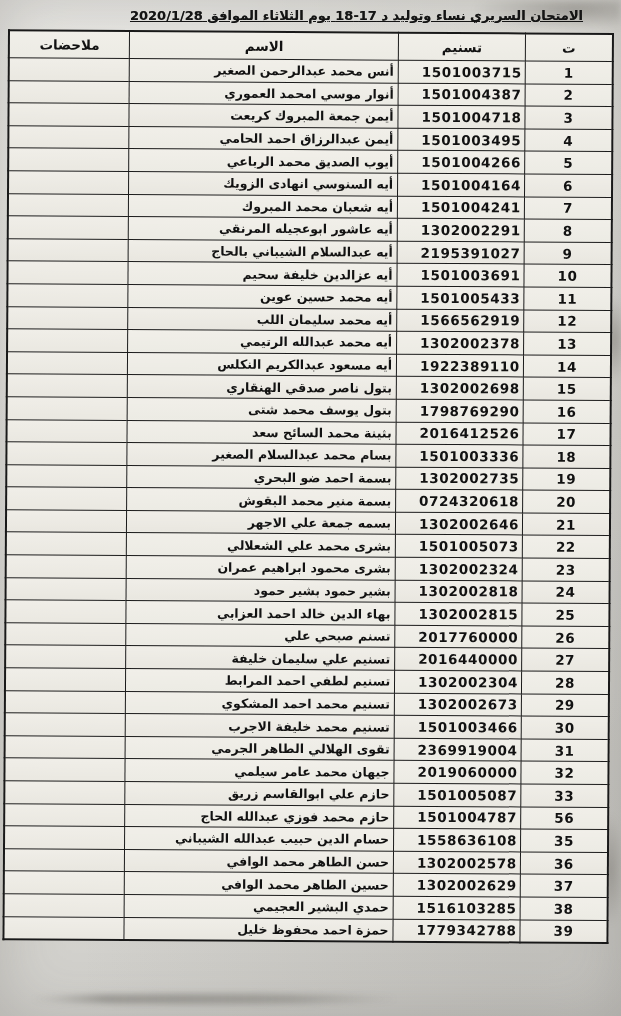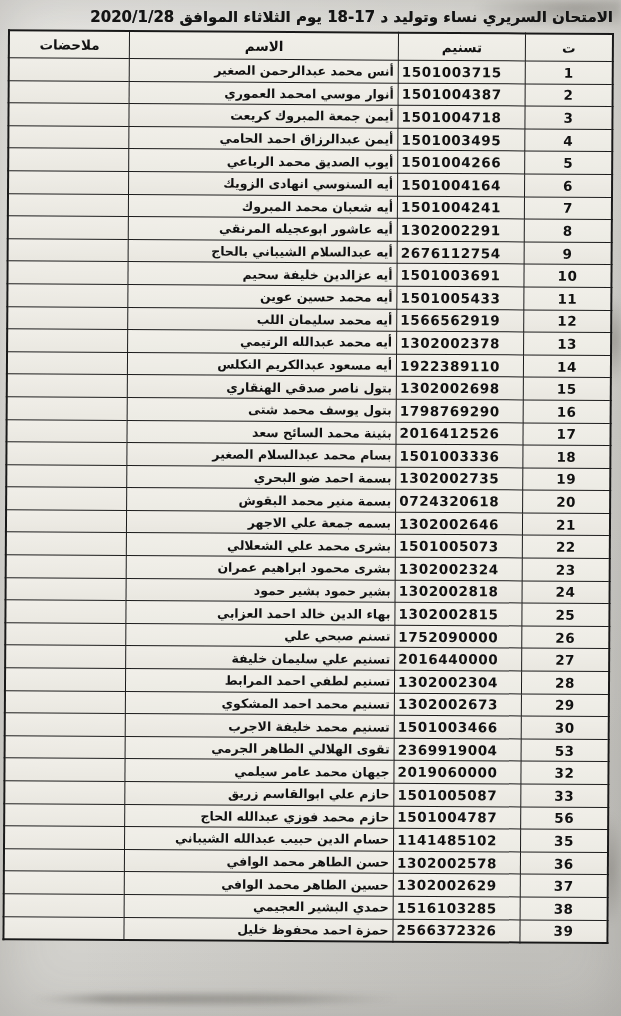--- a/index.html
+++ b/index.html
@@ -12,25 +12,26 @@
     position:absolute;inset:0;
     background:
       radial-gradient(ellipse at 18% 12%, rgba(255,255,255,.35), rgba(255,255,255,0) 55%),
       radial-gradient(ellipse at 85% 90%, rgba(120,118,112,.18), rgba(0,0,0,0) 60%),
       radial-gradient(ellipse at 70% 40%, rgba(255,255,255,.18), rgba(255,255,255,0) 50%),
       linear-gradient(160deg,#dddcd7 0%,#d7d6d1 45%,#cfceca 100%);
     box-shadow:inset 0 0 60px rgba(90,88,82,.25);
   }
   .title{
     position:absolute;top:8px;right:8px;left:100px;
-    direction:rtl;text-align:left;
-    font-weight:700;font-size:15px;color:#141414;
+    direction:rtl;text-align:center;
+    font-weight:700;font-size:13px;color:#141414;
     letter-spacing:.2px;
     text-shadow:0 0 .6px rgba(0,0,0,.55);
     white-space:nowrap;
+    text-decoration:underline;
   }
   .table-wrap{
     position:absolute;top:33px;left:8px;width:606px;
     transform:rotate(.35deg);transform-origin:top right;
   }
   table{
     width:100%;border-collapse:collapse;table-layout:fixed;
     direction:rtl;
     background:#efede7;
     border:2.5px solid #191919;
@@ -41,21 +42,21 @@
   col.c-notes{width:20%;}
   th,td{
     border:1.9px solid #1c1c1c;
     color:#121212;font-weight:700;
     overflow:hidden;white-space:nowrap;
     background:linear-gradient(180deg,#f1efe9 0%,#ecebe4 100%);
   }
   thead th{height:24px;font-size:13.5px;text-align:center;padding:1px 2px;}
   tbody td{height:21.6px;font-size:12.5px;padding:0 3px;}
   td.cell-index{text-align:center;font-size:13.5px;letter-spacing:.5px;}
-  td.cell-id{text-align:left;font-size:13.5px;letter-spacing:.6px;}
+  td.cell-id{text-align:right;font-size:13.5px;letter-spacing:.6px;}
   td.cell-name{text-align:right;padding-right:4px;}
   td.cell-notes{background:linear-gradient(180deg,#f0eee8 0%,#eae8e1 100%);}
   tbody tr:nth-child(3n) td{background:linear-gradient(180deg,#f0eee8,#e9e7e0);}
   .smudge{position:absolute;pointer-events:none;filter:blur(3px);}
   .smudge-top-right{
     top:0;right:0;width:150px;height:30px;
     background:radial-gradient(ellipse at 70% 30%, rgba(105,102,96,.45), rgba(105,102,96,0) 70%);
   }
   .smudge-right-mid{
     top:295px;right:-6px;width:26px;height:90px;
@@ -143,21 +144,21 @@
           <td class="cell-notes"></td>
         </tr>
         <tr>
           <td class="cell-index">8</td>
           <td class="cell-id">1302002291</td>
           <td class="cell-name">أيه عاشور ابوعجيله المرنقي</td>
           <td class="cell-notes"></td>
         </tr>
         <tr>
           <td class="cell-index">9</td>
-          <td class="cell-id">2676112754</td>
+          <td class="cell-id">2195391027</td>
           <td class="cell-name">أيه عبدالسلام الشيباني بالحاج</td>
           <td class="cell-notes"></td>
         </tr>
         <tr>
           <td class="cell-index">10</td>
           <td class="cell-id">1501003691</td>
           <td class="cell-name">أيه عزالدين خليفة سحيم</td>
           <td class="cell-notes"></td>
         </tr>
         <tr>
@@ -245,21 +246,21 @@
           <td class="cell-notes"></td>
         </tr>
         <tr>
           <td class="cell-index">25</td>
           <td class="cell-id">1302002815</td>
           <td class="cell-name">بهاء الدين خالد احمد العزابي</td>
           <td class="cell-notes"></td>
         </tr>
         <tr>
           <td class="cell-index">26</td>
-          <td class="cell-id">1752090000</td>
+          <td class="cell-id">2017760000</td>
           <td class="cell-name">تسنم صبحي علي</td>
           <td class="cell-notes"></td>
         </tr>
         <tr>
           <td class="cell-index">27</td>
           <td class="cell-id">2016440000</td>
           <td class="cell-name">تسنيم علي سليمان خليفة</td>
           <td class="cell-notes"></td>
         </tr>
         <tr>
@@ -274,21 +275,21 @@
           <td class="cell-name">تسنيم محمد احمد المشكوي</td>
           <td class="cell-notes"></td>
         </tr>
         <tr>
           <td class="cell-index">30</td>
           <td class="cell-id">1501003466</td>
           <td class="cell-name">تسنيم محمد خليفة الاجرب</td>
           <td class="cell-notes"></td>
         </tr>
         <tr>
-          <td class="cell-index">53</td>
+          <td class="cell-index">31</td>
           <td class="cell-id">2369919004</td>
           <td class="cell-name">تقوى الهلالي الطاهر الجرمي</td>
           <td class="cell-notes"></td>
         </tr>
         <tr>
           <td class="cell-index">32</td>
           <td class="cell-id">2019060000</td>
           <td class="cell-name">جيهان محمد عامر سيلمي</td>
           <td class="cell-notes"></td>
         </tr>
@@ -299,21 +300,21 @@
           <td class="cell-notes"></td>
         </tr>
         <tr>
           <td class="cell-index">56</td>
           <td class="cell-id">1501004787</td>
           <td class="cell-name">حازم محمد فوزي عبدالله الحاج</td>
           <td class="cell-notes"></td>
         </tr>
         <tr>
           <td class="cell-index">35</td>
-          <td class="cell-id">1141485102</td>
+          <td class="cell-id">1558636108</td>
           <td class="cell-name">حسام الدين حبيب عبدالله الشيباني</td>
           <td class="cell-notes"></td>
         </tr>
         <tr>
           <td class="cell-index">36</td>
           <td class="cell-id">1302002578</td>
           <td class="cell-name">حسن الطاهر محمد الوافي</td>
           <td class="cell-notes"></td>
         </tr>
         <tr>
@@ -323,19 +324,19 @@
           <td class="cell-notes"></td>
         </tr>
         <tr>
           <td class="cell-index">38</td>
           <td class="cell-id">1516103285</td>
           <td class="cell-name">حمدي البشير العجيمي</td>
           <td class="cell-notes"></td>
         </tr>
         <tr>
           <td class="cell-index">39</td>
-          <td class="cell-id">2566372326</td>
+          <td class="cell-id">1779342788</td>
           <td class="cell-name">حمزة احمد محفوظ خليل</td>
           <td class="cell-notes"></td>
         </tr>
       </tbody>
   </table>
 </div>
 
 </body></html>

